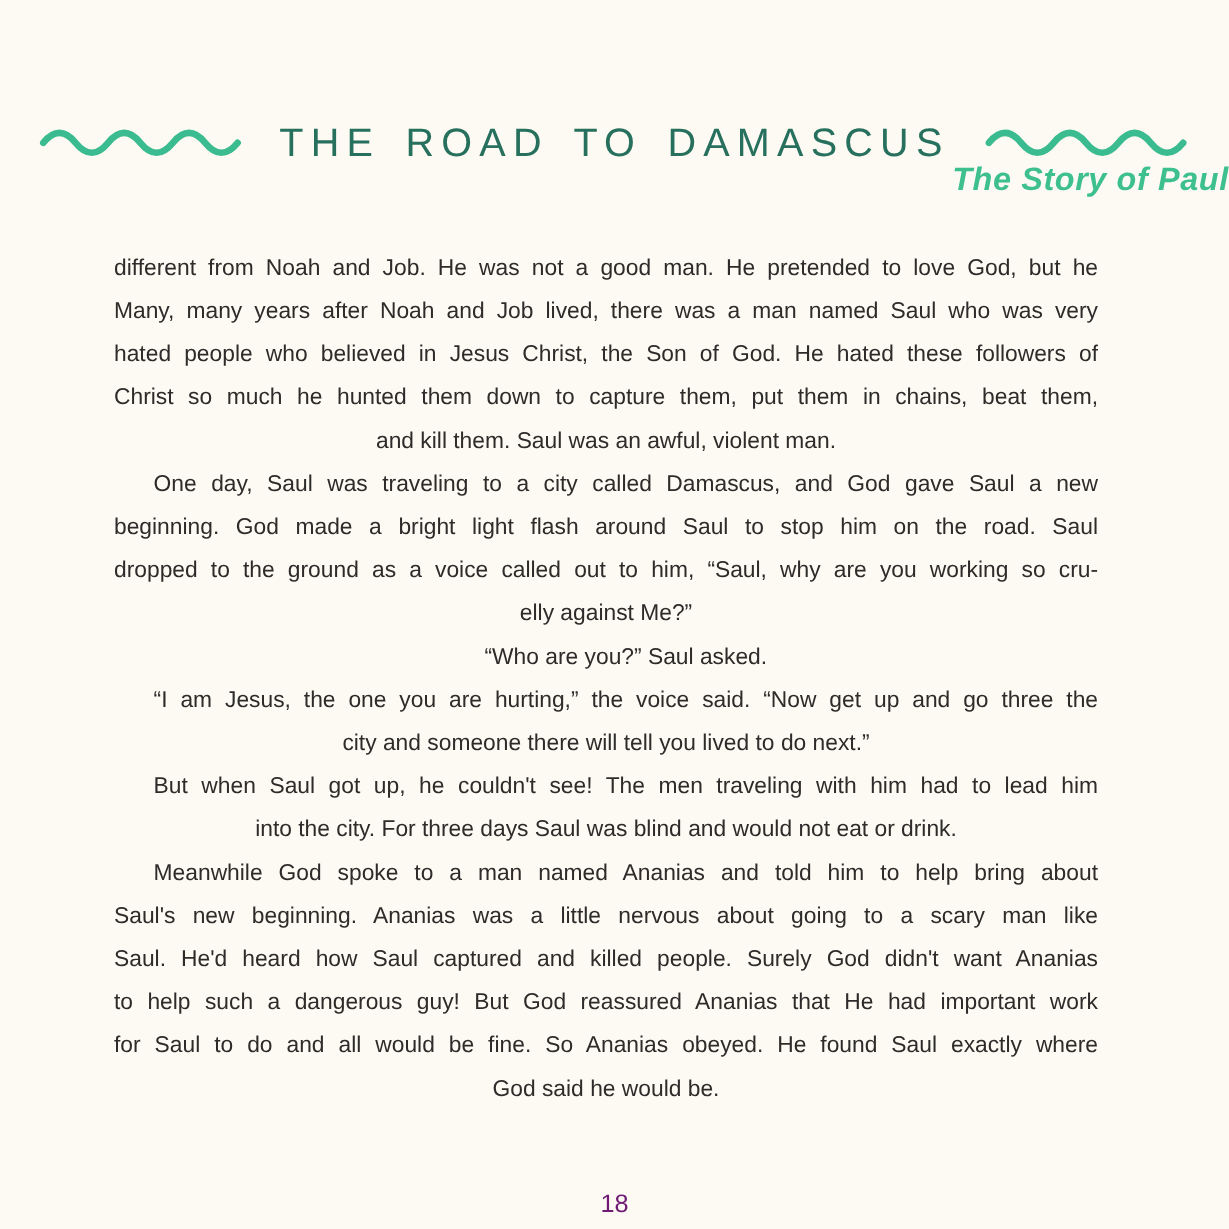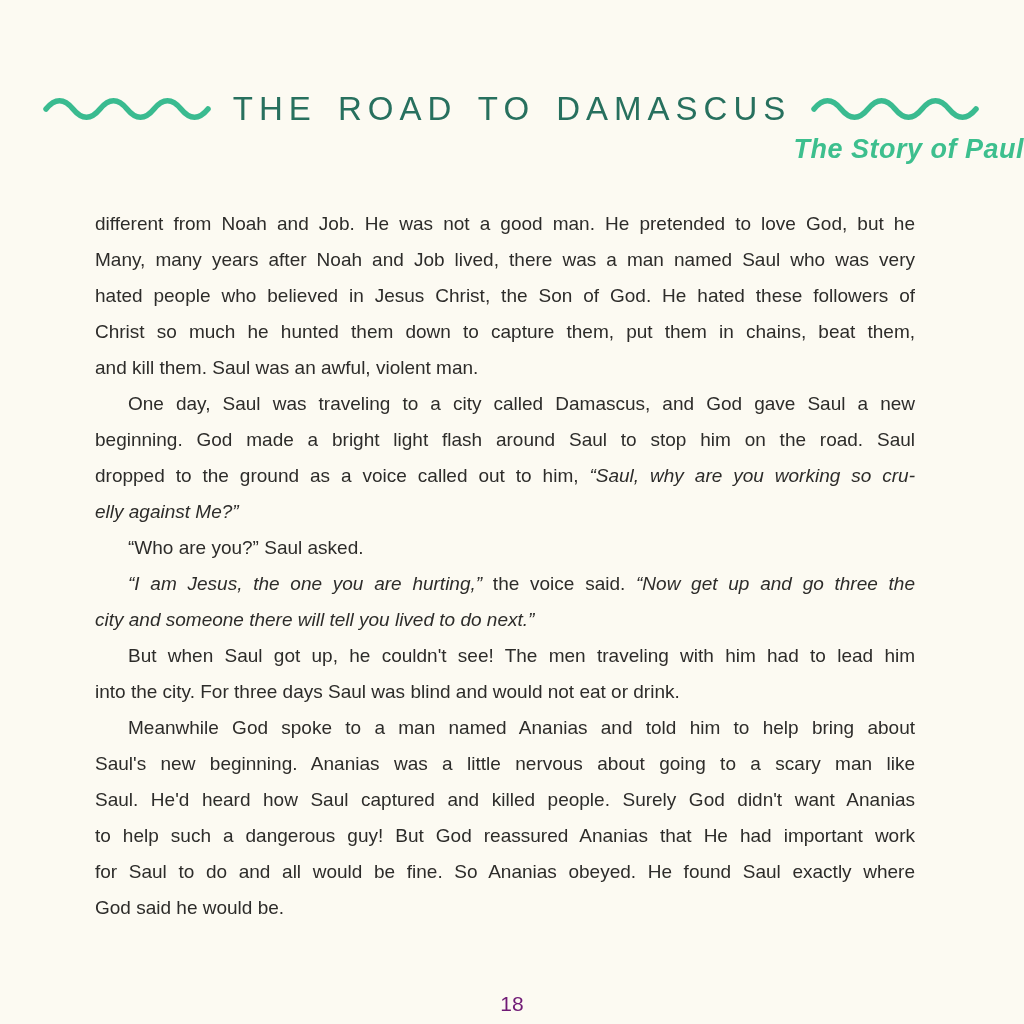--- a/index.html
+++ b/index.html
@@ -16,21 +16,21 @@
     position: absolute;
     top: 84px;
     left: 0;
     width: 100%;
     display: flex;
     justify-content: center;
     align-items: center;
     gap: 14px;
   }
   .chapter-title {
-    margin: 6px;
+    margin: 16px;
     font-size: 33px;
     font-weight: 400;
     letter-spacing: 6px;
     word-spacing: 6px;
     color: #27705e;
     white-space: nowrap;
   }
   .squiggle { flex: 0 0 auto; }
   .chapter-subtitle {
     position: absolute;
@@ -50,31 +50,31 @@
     top: 206px;
     left: 95px;
     width: 820px;
     font-size: 19px;
     color: #2d2c2a;
   }
   .line {
     height: 36px;
     line-height: 36px;
     overflow: hidden;
-    text-align: left;
+    text-align: center;
   }
   .line.justify { text-align: justify; }
   .line.justify::after {
     content: "";
     display: inline-block;
     width: 100%;
     height: 0;
   }
   .line.indent { text-indent: 33px; }
-  .it { font-style: italic; }
+  .it { }
   .page-number {
     position: absolute;
     top: 992px;
     left: 0;
     width: 100%;
     text-align: center;
     font-size: 21px;
     color: #701a75;
   }
 </style>

